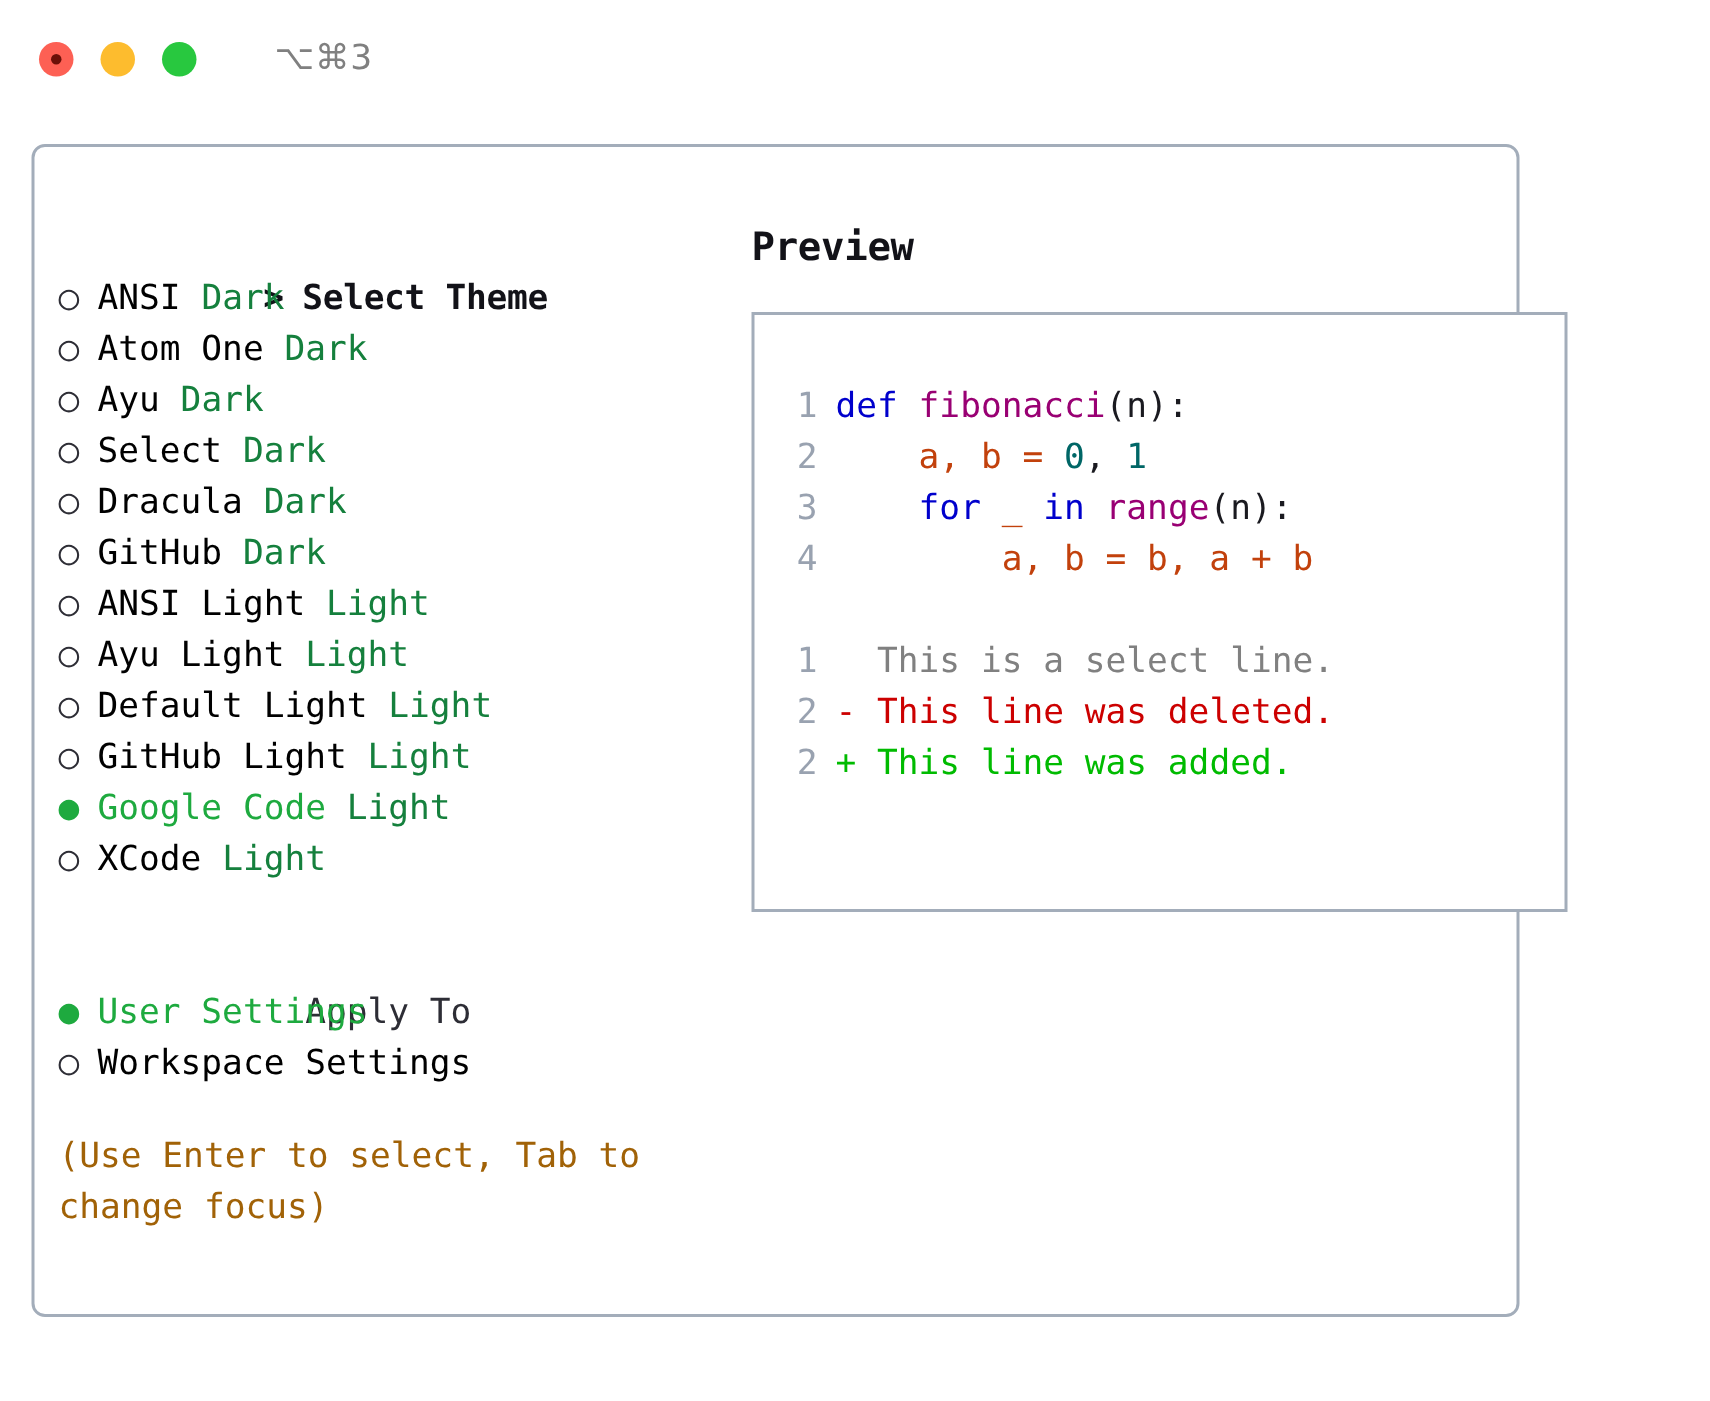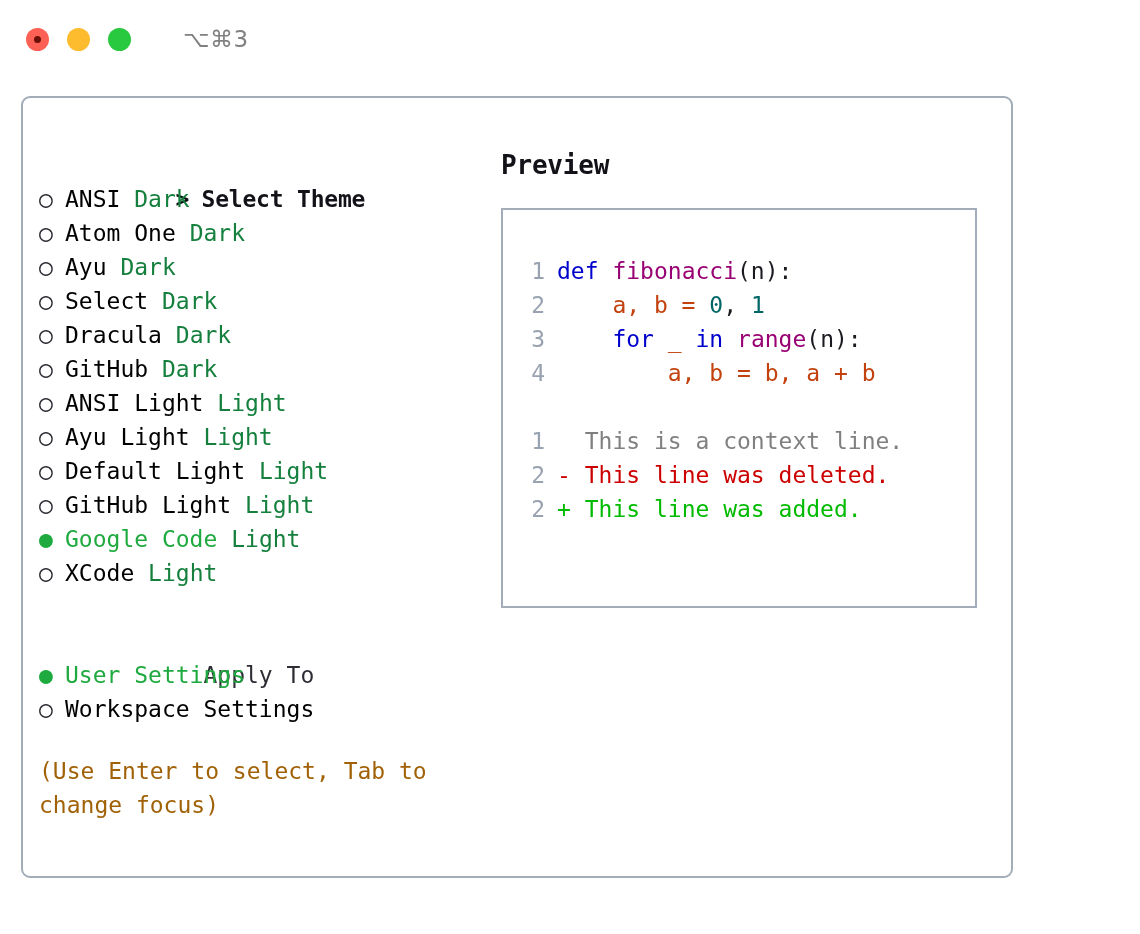--- a/index.html
+++ b/index.html
@@ -145,21 +145,21 @@
   }
   #preview-label {
     font-size: 26px;
     font-weight: bold;
     color: #121218;
     line-height: 34px;
     letter-spacing: -0.2px;
   }
   #preview-box {
     margin-top: 26px;
-    width: 476px;
+    width: 544px;
     height: 400px;
     border: 2px solid #a3adba;
     box-sizing: border-box;
     background: #ffffff;
     position: relative;
   }
   #code-area {
     position: absolute;
     left: 18px;
     top: 44px;
@@ -250,21 +250,21 @@
         <div id="preview-box">
           <div id="code-area">
             <div id="code-lines">
                 <div class="code-line"><span class="lineno">1</span><span class="tok-kw">def </span><span class="tok-fn">fibonacci</span><span class="tok-punc">(n):</span></div>
                 <div class="code-line"><span class="lineno">2</span><span class="tok-pl">    a, b = </span><span class="tok-num">0</span><span class="tok-punc">, </span><span class="tok-num">1</span></div>
                 <div class="code-line"><span class="lineno">3</span><span class="tok-pl">    </span><span class="tok-kw">for</span><span class="tok-pl"> _ </span><span class="tok-kw">in</span><span class="tok-pl"> </span><span class="tok-fn">range</span><span class="tok-punc">(n):</span></div>
                 <div class="code-line"><span class="lineno">4</span><span class="tok-pl">        a, b = b, a + b</span></div>
               </div>
             <div class="blank-line"></div>
             <div id="diff-lines">
-                <div class="code-line"><span class="lineno">1</span><span class="diff-ctx"> </span><span class="diff-ctx"> This is a context line.</span></div>
+                <div class="code-line"><span class="lineno">1</span><span class="diff-ctx"> </span><span class="diff-ctx"> This is a select line.</span></div>
                 <div class="code-line"><span class="lineno">2</span><span class="diff-del">-</span><span class="diff-del"> This line was deleted.</span></div>
                 <div class="code-line"><span class="lineno">2</span><span class="diff-add">+</span><span class="diff-add"> This line was added.</span></div>
               </div>
           </div>
         </div>
       </div>
 
     </div>
   </div>
 </div>

